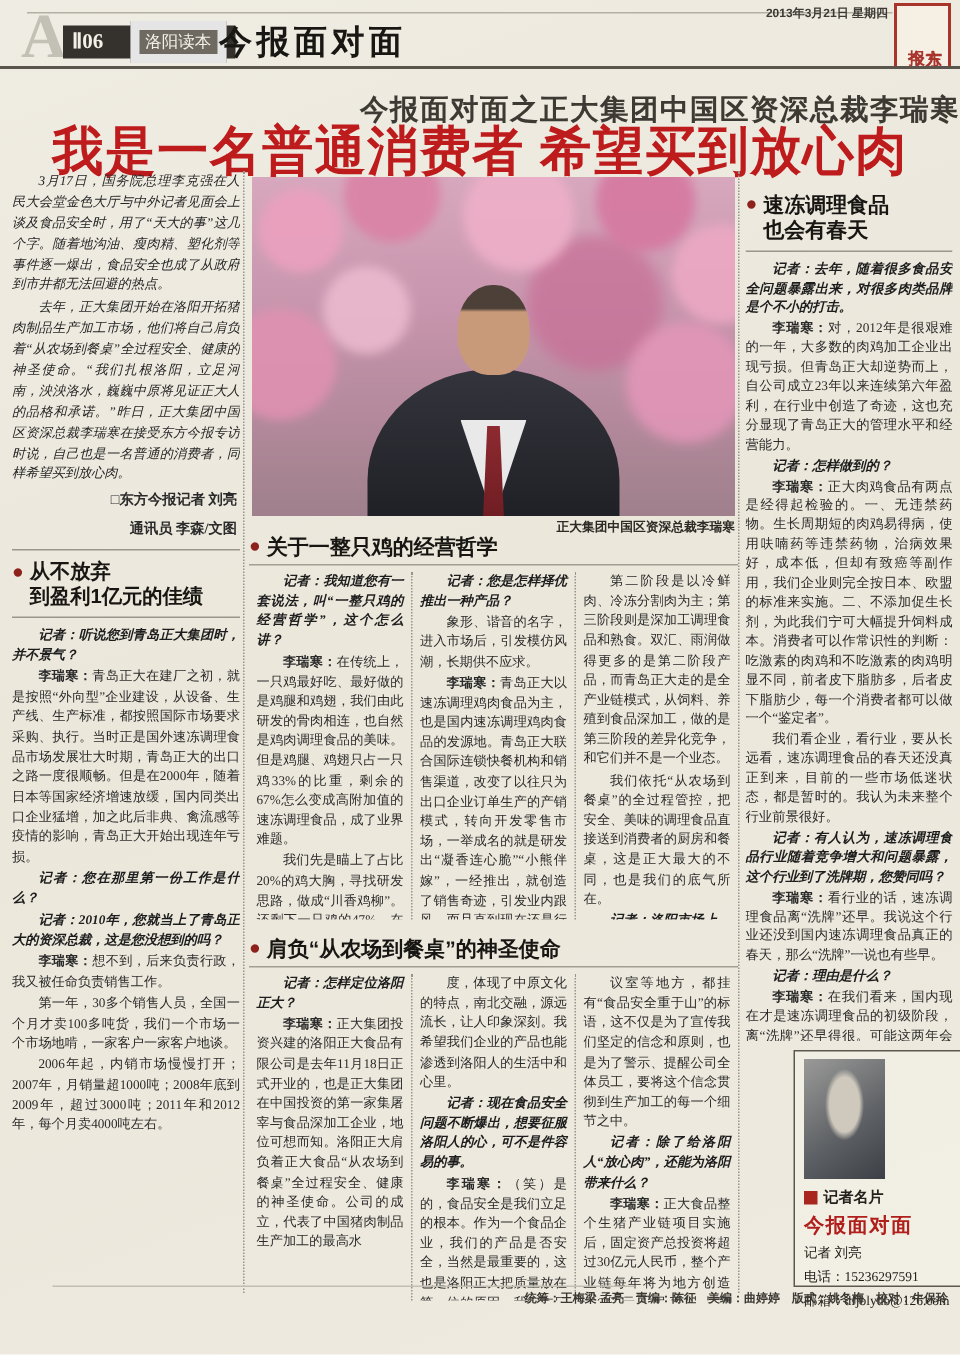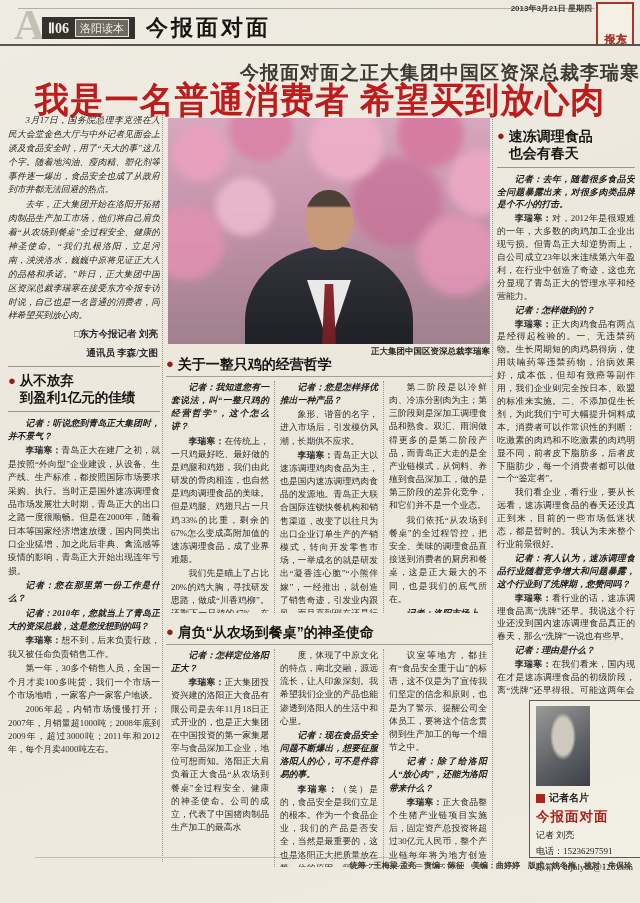--- a/index.html
+++ b/index.html
@@ -5,23 +5,23 @@
   html,body{margin:0;padding:0;}
   body{
     width:640px;height:903px;position:relative;overflow:hidden;
     background:linear-gradient(160deg,#efece3 0%,#ebe7db 45%,#eeeadf 100%);
     font-family:"Liberation Serif","DejaVu Serif",serif;color:#2b2b2b;
   }
   .abs{position:absolute;}
   
   .topline{left:18px;top:8px;width:577px;height:1px;background:#b3afa4;}
   .mast-a{left:14px;top:4px;font-family:"Liberation Serif",serif;font-size:42px;font-weight:bold;color:#c3c0b6;line-height:1;}
-  .mast-box{left:42px;top:17px;height:22px;background:#35322e;color:#f3f0e8;display:flex;align-items:center;padding:0 6px;gap:6px;}
+  .mast-box{left:42px;top:17px;height:22px;background:#35322e;color:#f3f0e8;display:flex;align-items:center;padding:0 6px;gap:18px;}
   .mast-box .num{font-size:14px;font-weight:bold;font-family:"Liberation Serif",serif;}
-  .mast-box .inner{background:#6e6a61;border:1px solid #e5e5e5;font-size:11px;padding:0 4px;line-height:16px;}
+  .mast-box .inner{background:#6e6a61;border:6px solid #e5e5e5;font-size:11px;padding:0 4px;line-height:16px;}
   .mast-title{left:146px;top:13px;font-size:22px;font-weight:900;color:#191713;letter-spacing:3px;font-family:"Liberation Sans",sans-serif;}
   .mast-date{right:48px;top:3px;font-size:8px;font-weight:bold;color:#3c3a35;font-family:"Liberation Sans",sans-serif;}
   .seal{right:6px;top:2px;width:34px;height:40px;border:2px solid #a8342c;background:#f6f0e4;
         display:flex;flex-direction:row-reverse;align-items:center;justify-content:center;color:#a8342c;
         font-size:11px;font-weight:bold;line-height:1.05;}
   .seal span{writing-mode:vertical-rl;text-orientation:upright;}
   .mast-rule{left:0;top:44px;width:640px;height:2px;background:#5a564e;}
   
   .kicker{left:0;top:60px;width:640px;text-align:right;font-size:19px;font-weight:600;color:#3d3a33;letter-spacing:1px;}
   .headline{left:0;top:78px;width:640px;text-align:center;font-size:34px;font-weight:900;color:#bd1b1c;

